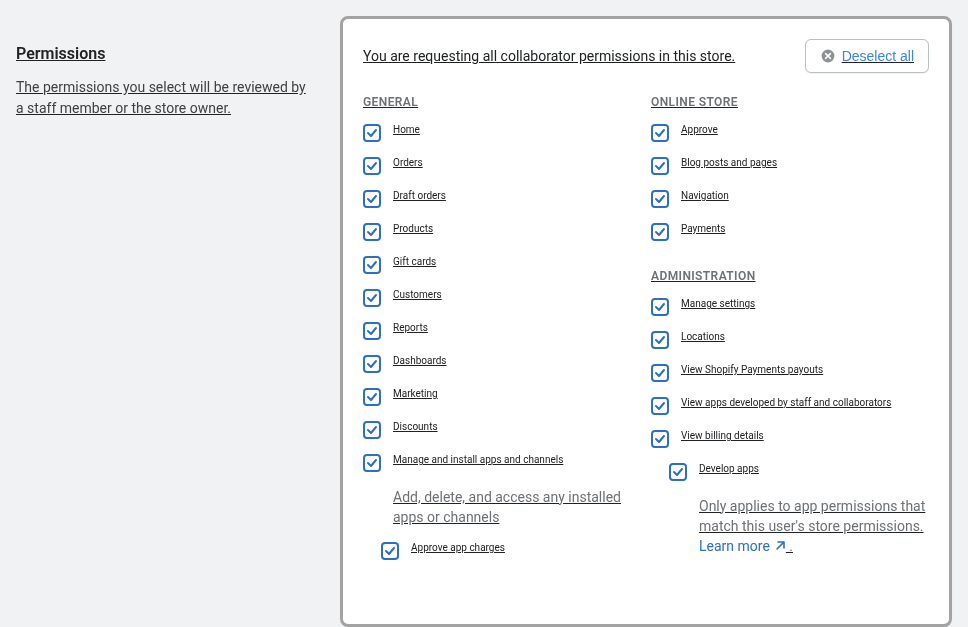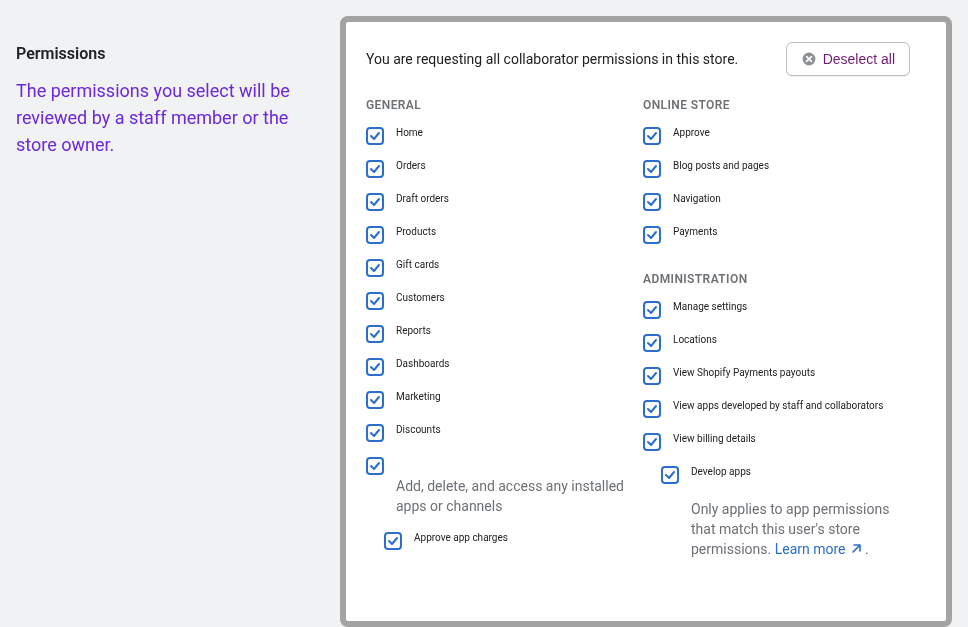--- a/index.html
+++ b/index.html
@@ -12,44 +12,45 @@
     color: #202223;
     width: 968px;
     height: 627px;
     overflow: hidden;
   }
   .layout {
     display: flex;
     padding: 16px 16px 0 16px;
     gap: 24px;
     height: 100%;
+    text-decoration: underline;
   }
   .side {
     width: 300px;
     flex-shrink: 0;
     padding-top: 28px;
   }
   .side h2 {
     font-size: 16px;
     font-weight: 600;
     margin: 0 0 14px 0;
     color: #202223;
   }
   .side p {
-    font-size: 18px;
-    color: #6d28d9;
+    font-size: 14px;
+    color: #404040;
     line-height: 1.5;
     margin: 0;
   }
   .card {
     background: #ffffff;
     border-radius: 8px;
-    border: 6px solid #a3a3a3;
+    border: 3px solid #a3a3a3;
     flex: 1;
-    padding: 20px 36px 24px 20px;
+    padding: 20px 20px 24px 20px;
     box-shadow: 0 1px 2px rgba(0,0,0,0.03);
   }
   .card-header {
     display: flex;
     align-items: center;
     justify-content: space-between;
     margin-bottom: 22px;
   }
   .card-header .msg {
     font-size: 14px;
@@ -57,21 +58,21 @@
   }
   .deselect-btn {
     display: inline-flex;
     align-items: center;
     gap: 6px;
     background: #ffffff;
     border: 1px solid #babfc3;
     border-radius: 6px;
     padding: 8px 14px;
     font-size: 14px;
-    color: #701a75;
+    color: #3b82f6;
     cursor: pointer;
     box-shadow: 0 1px 0 rgba(0,0,0,0.05);
   }
   .deselect-btn .icon {
     display: inline-flex;
     width: 16px;
     height: 16px;
   }
   .columns {
     display: flex;
@@ -257,20 +258,21 @@
             <span class="item-label">Discounts</span>
           </div>
 
           <div class="item">
             <span class="chk">
                 <svg width="12" height="12" viewBox="0 0 12 12">
                   <path d="M2 6 L5 9 L10 3" stroke="#2c6ecb" stroke-width="2" fill="none" stroke-linecap="round" stroke-linejoin="round"></path>
                 </svg>
               </span>
             <div>
+              <div class="item-label">Manage and install apps and channels</div>
               <div class="item-desc">Add, delete, and access any installed apps or channels</div>
             </div>
           </div>
 
           <div class="item nested">
             <span class="chk">
                 <svg width="12" height="12" viewBox="0 0 12 12">
                   <path d="M2 6 L5 9 L10 3" stroke="#2c6ecb" stroke-width="2" fill="none" stroke-linecap="round" stroke-linejoin="round"></path>
                 </svg>
               </span>

